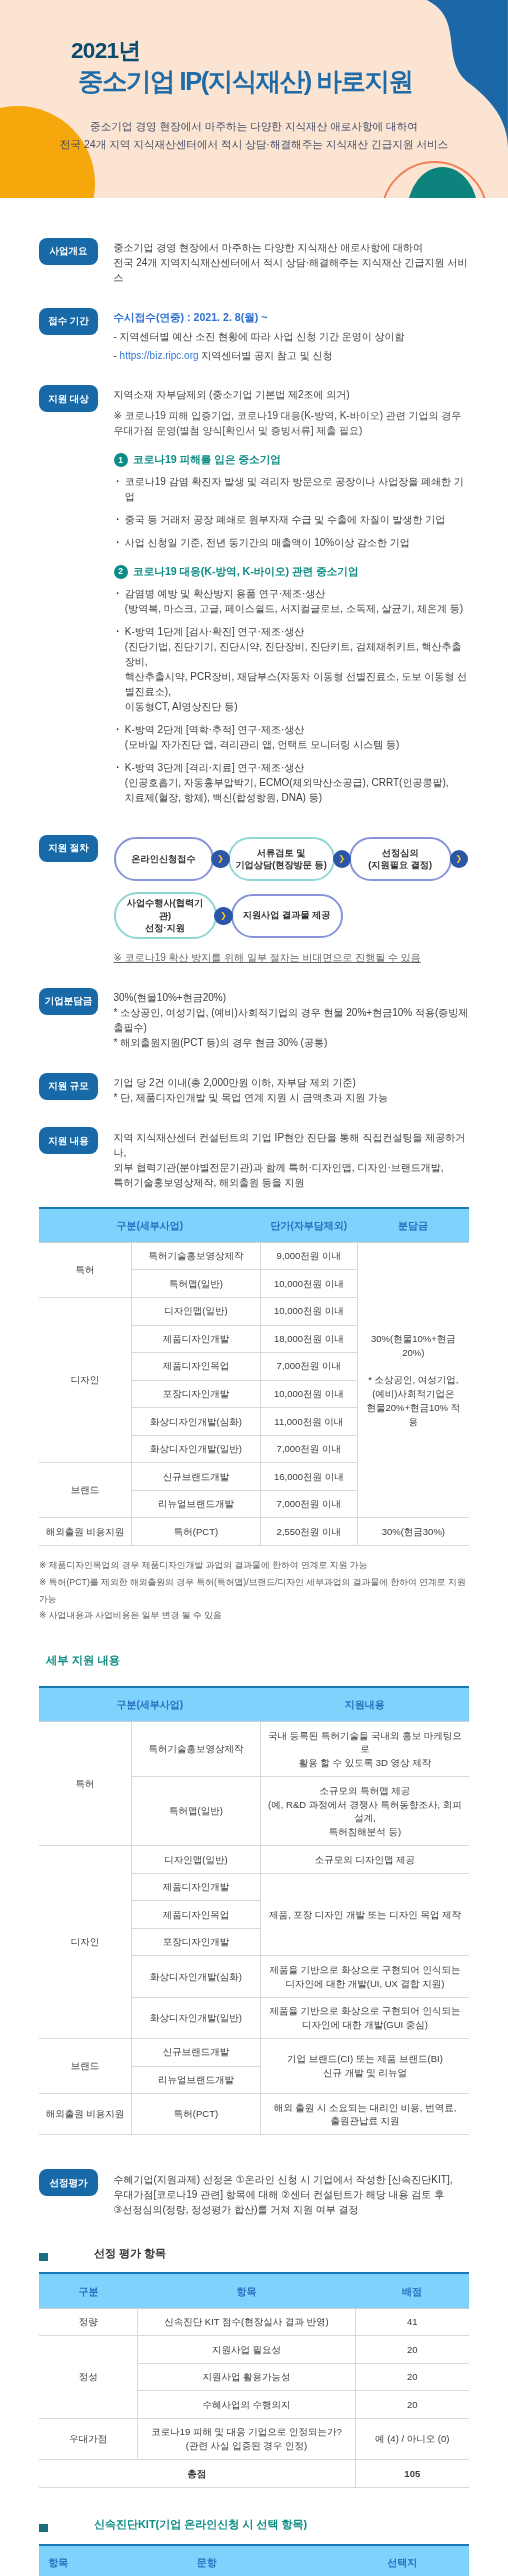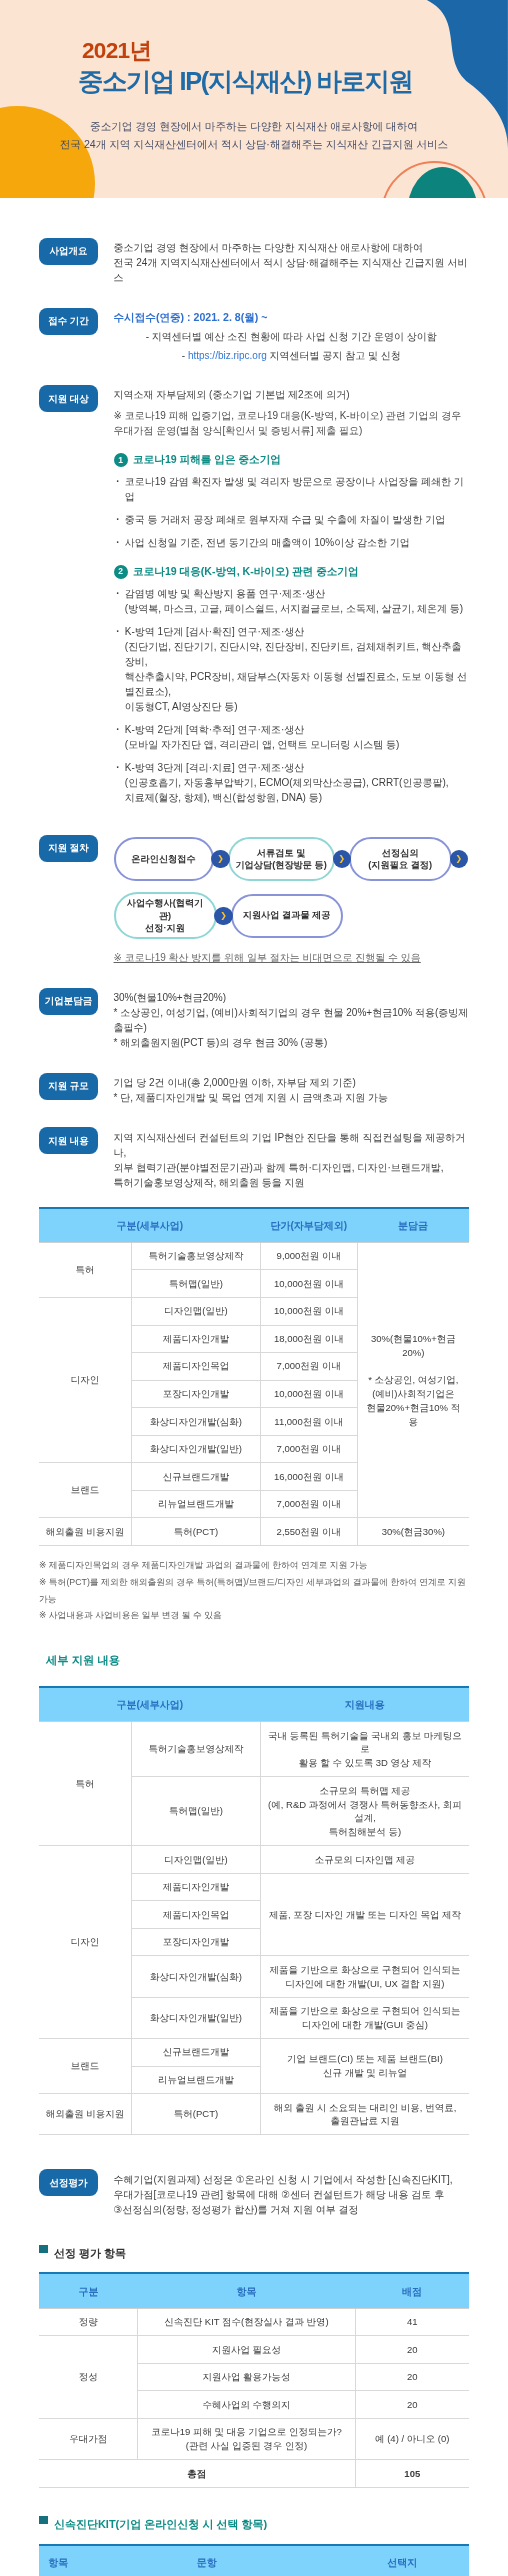--- a/index.html
+++ b/index.html
@@ -9,31 +9,31 @@
     font-family:"Liberation Sans","DejaVu Sans",sans-serif;
     font-size:10px; line-height:1.5;
   }
   
   .hero { position:relative; width:508px; height:198px; background:#fce4d2; overflow:hidden; }
   .hero-shape { position:absolute; }
   .blob-blue { right:0; top:0; }
   .circle-yellow { left:-60px; top:106px; width:155px; height:155px; border-radius:50%; background:#f6a70b; }
   .circle-orange-outline { right:20px; top:161px; width:107px; height:107px; border-radius:50%; border:2.1px solid #ef8158; background:transparent; }
   .ellipse-teal { right:30px; top:167px; width:71px; height:93px; border-radius:50%; background:#0d837d; }
-  .hero-year  { position:absolute; left:82px; top:34px;  font-size:22.6px; font-weight:bold; color:#c2410c; letter-spacing:-0.7px; z-index:2; }
+  .hero-year  { position:absolute; left:71px; top:34px;  font-size:22.6px; font-weight:bold; color:#0c4a6e; letter-spacing:-0.7px; z-index:2; }
   .hero-title { position:absolute; left:78px; top:62px;  font-size:25.4px; font-weight:bold; color:#1e6ba8; letter-spacing:-1.4px; z-index:2; }
   .hero-sub   { position:absolute; left:0; top:117px; width:100%; text-align:center; font-size:10.6px; color:#414b66; line-height:1.7; z-index:2; }
   
   .section { display:flex; align-items:flex-start; padding:0 39px; margin-top:22.6px; }
   .badge { flex:0 0 59px; background:#1769a8; color:#fff; font-size:9.5px; font-weight:bold;
            border-radius:8px; padding:6.4px 1.4px; text-align:center; margin-right:15.5px; }
   .section-body { flex:1; padding-top:2.1px; }
   .pre { white-space:pre-line; }
   .blue-strong { color:#2e6fd0; font-weight:bold; font-size:10.6px; }
-  .dash-line { margin-top:3.5px;text-align:center; }
+  .dash-line { margin-top:3.5px; }
   .link-blue { color:#3577d4; text-decoration:none; cursor:pointer; }
   .note-gray { color:#4a4a4a; margin-top:5.6px; }
   .group { margin-top:14px; }
   .group-title { display:flex; align-items:center; color:#0d8b85; font-weight:bold; font-size:10.6px; }
   .num-circle { width:14px; height:14px; border-radius:50%; background:#0d8b85; color:#fff; font-size:8.5px;
                 display:inline-flex; align-items:center; justify-content:center; margin-right:5.6px; flex:0 0 14px; }
   .group-items { margin:6.4px 0 0 2.8px; }
   .item { position:relative; padding-left:8.5px; margin-bottom:7.8px; white-space:pre-line; }
   .item::before { content:"·"; position:absolute; left:0; top:0; font-weight:bold; color:#3c3c3c; }
   
@@ -52,21 +52,21 @@
   table.data-table { width:100%; border-collapse:collapse; border-top:2.1px solid #1779b5;
                      border-left:hidden; border-right:hidden; border-bottom:0.7px solid #9aa0a6; }
   table.data-table th { background:#7dd3fc; color:#2a6fc0; font-size:10px; font-weight:bold;
                         padding:9.2px 4.2px; border:0.7px solid #cfcfcf; border-left:none; border-right:none; }
   table.data-table td { font-size:9.5px; color:#3c3c3c; text-align:center; padding:6.4px 5.6px;
                         border:0.7px solid #d9d9d9; white-space:pre-line; line-height:1.45; vertical-align:middle; }
   td.total-label { font-weight:bold; color:#333; }
   td.total-value { font-weight:bold; color:#2a6fc0; font-size:10.2px; }
   .footnotes { margin:11.3px 39px 0; font-size:8.8px; color:#5a5a5a; line-height:1.9; }
   .teal-heading { margin:28px 39px 0 46px; color:#0e8c86; font-weight:bold; font-size:11.3px; }
-  .block-heading { display:flex; align-items:flex-start; margin:28px 39px 0; font-size:11px; font-weight:bold; color:#333; }
+  .block-heading { display:flex; align-items:flex-end; margin:28px 39px 0; font-size:11px; font-weight:bold; color:#333;gap:40px; }
   .sq-icon { width:8.5px; height:8.5px; background:#17707e; margin-right:6.4px; flex:0 0 8.5px; }
 </style>
 </head>
 <body>
 
 <div class="hero">
   <svg class="hero-shape blob-blue" width="120" height="148" viewBox="0 0 170 210">
     <path d="M170 0 L55 0 C110 28 72 85 115 118 C148 143 170 172 170 210 Z" fill="#1b67a8"></path>
   </svg>
   <div class="hero-shape circle-yellow"></div>

